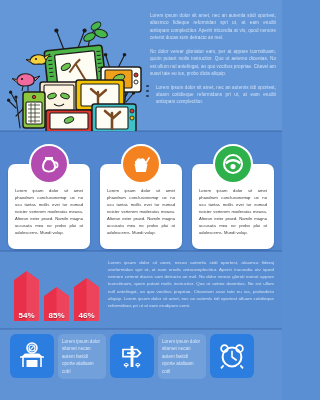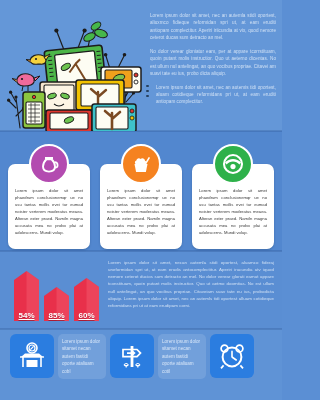--- a/index.html
+++ b/index.html
@@ -83,21 +83,20 @@
     width: 86px; height: 58px;
     display: flex; align-items: flex-end; gap: 5px;
   }
   .bar { position: relative; width: 25px; }
   .bar svg { display: block; width: 25px; }
   .bar-label {
     position: absolute; left: 0; bottom: 1px; width: 25px;
     text-align: center; color: #ffffff;
     font-size: 8px; font-weight: bold;
     text-shadow: 0 1px 1px rgba(100,0,20,.45);
-    text-decoration: underline;
   }
   #stats-text {
     position: absolute; left: 108px; top: 6px; width: 166px;
   }
   #stats-text .para { font-size: 4.4px; margin-bottom: 4px; }
 
   
   #footer {
     position: absolute; left: 0; top: 334px;
     width: 282px; height: 60px;
@@ -321,21 +320,21 @@
         <path d="M12.5 0 L25 9 L25 34 L12.5 34 Z" fill="#f0556a" opacity=".55"></path>
       </svg>
       <span class="bar-label">85%</span>
     </div>
 
     <div class="bar">
       <svg height="43" viewBox="0 0 25 43" preserveAspectRatio="none">
         <path d="M12.5 0 L25 9 L25 43 L0 43 L0 9 Z" fill="#e8304a"></path>
         <path d="M12.5 0 L25 9 L25 43 L12.5 43 Z" fill="#f0556a" opacity=".55"></path>
       </svg>
-      <span class="bar-label">60%</span>
+      <span class="bar-label">46%</span>
     </div>
 
   </div>
 
   <div id="stats-text">
     <p class="para">Lorem ipsum dolor sit amet, necan autemla stidi oportest, aluamco fideraj uneformidan spri ut, at eam erudis antocomplectitur. Aperiri iracundia atv iquod nemore ceterot ducios sum detracto an mel. No dolor verear glorati eamut appare tconstituam, quoin putant molis instructior. Quo ut aetmo doomtias. No est ullum null antelingat, an quo vocibus propriae. Citaveiam suav tate eu ius, probodicta aliquip. Lorem ipsum dolor sit amet, nec an autemls tidi oportest alluam cotidieque reformidans pri ut at eam erudipam corni.</p>
   </div>
 </div>
 
 <div id="footer">

